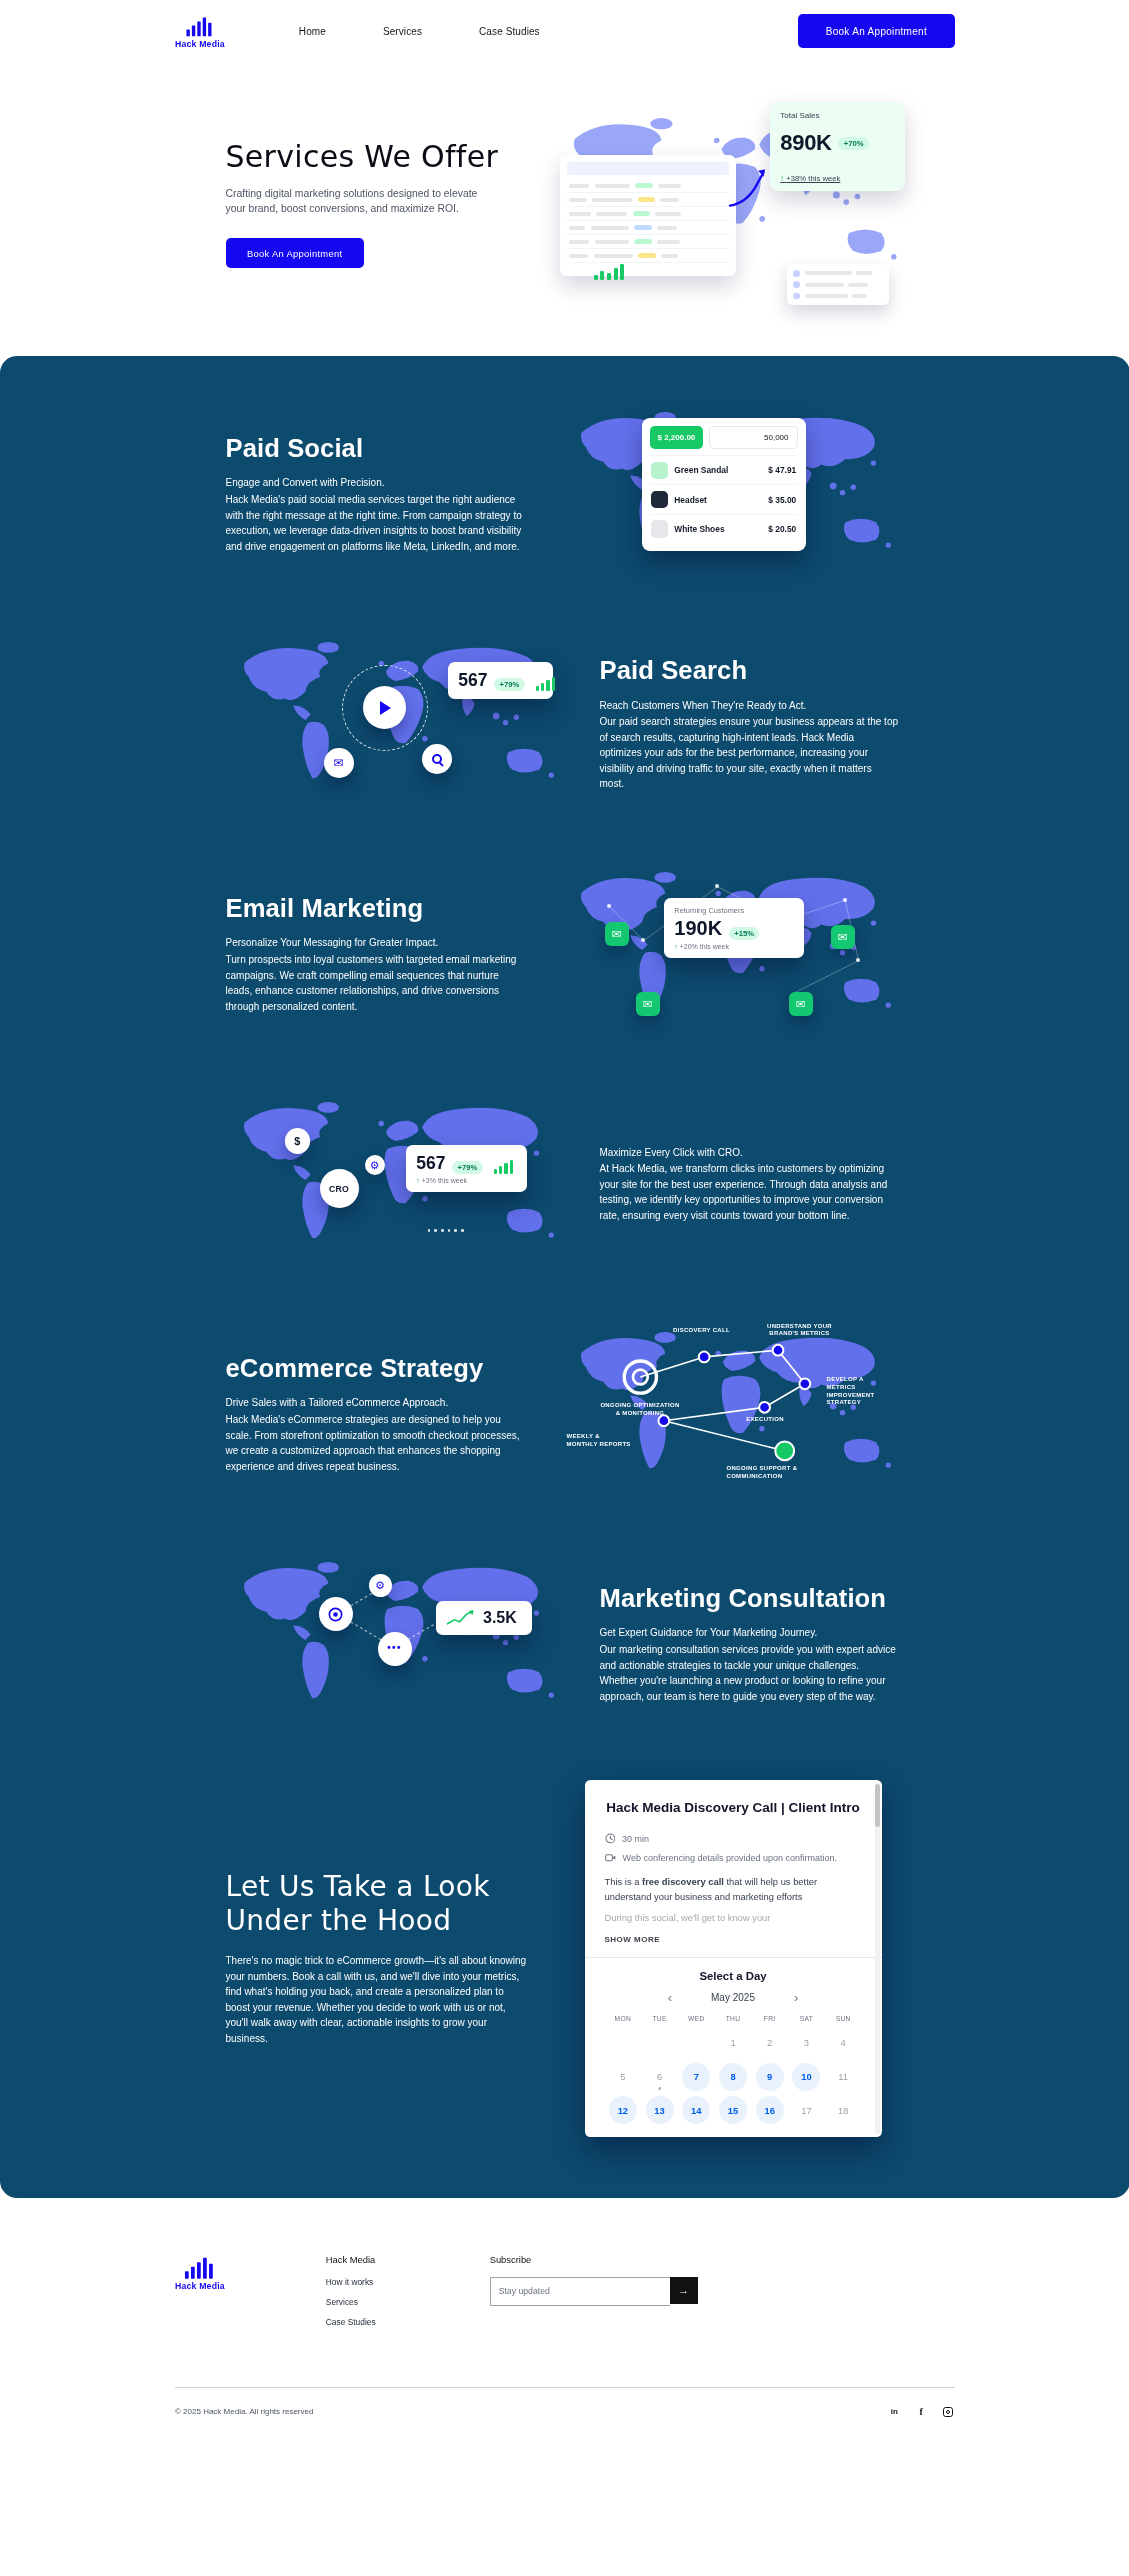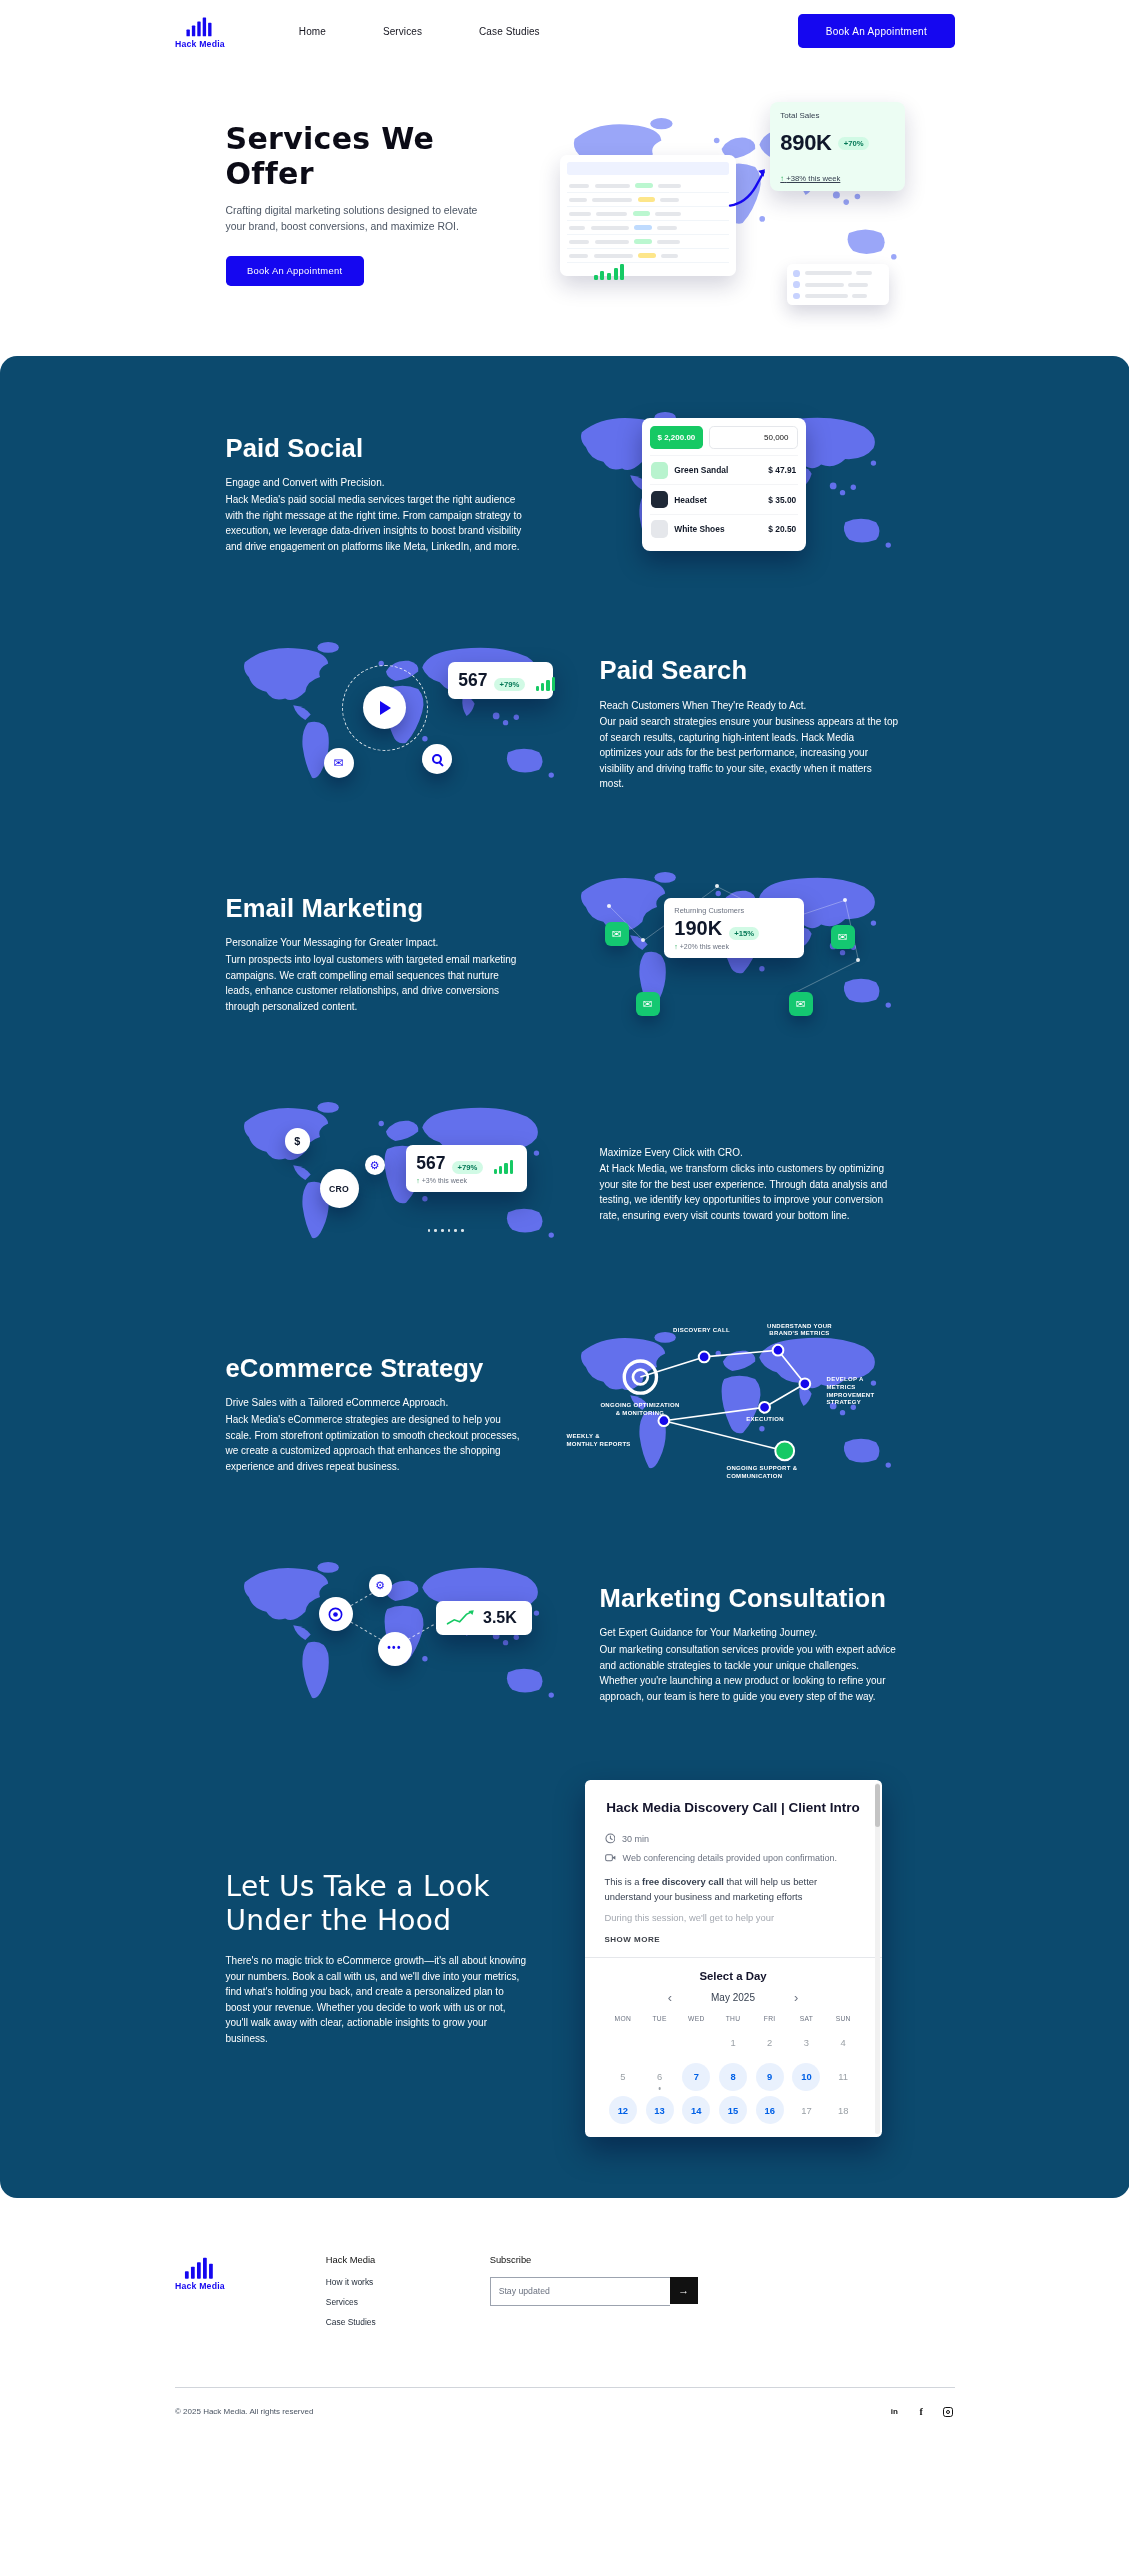--- a/index.html
+++ b/index.html
@@ -15,21 +15,21 @@
   .nav span { cursor:pointer; letter-spacing:0.1px; }
   .btn-primary { background:#1507F0; color:#fff; border:none; border-radius:4.7px;
                  padding:11.4px 28px; font-size:10px; letter-spacing:0.3px; cursor:pointer;
                  font-family:"Liberation Sans", sans-serif; }
   .header .btn-primary { margin-left:auto; }
 
   
   .hero { padding:37px 0 48px; background:#fff; }
   .hero-inner { width:679px; margin:0 auto; display:flex; align-items:center; gap:27px; }
   .hero-left { width:303px; }
-  .hero-title { font-family:"DejaVu Sans", sans-serif; font-weight:700; font-size:30px;
+  .hero-title { font-family:"DejaVu Sans", sans-serif; font-weight:400; font-size:30px;
                 color:#0b0b16; letter-spacing:0.3px; margin-bottom:12px; }
   .hero-sub { font-size:10.4px; line-height:1.5; color:#4b5563; width:262px; margin-bottom:21.5px; }
 
   .hero-illo { position:relative; width:350px; height:209px; flex:none; }
   .map-svg { position:absolute; inset:0; width:100%; height:100%; }
   .hero-illo .map-svg { color:#9AA6F8; }
 
   .sheet-card { position:absolute; left:5.4px; top:56px; width:176px; height:121px; background:#fff;
                 border-radius:6.7px; box-shadow:0 9.4px 21.5px rgba(20,20,70,.18); padding:6.7px; }
   .sheet-head { height:13.5px; background:#eef2ff; border-radius:2.7px; margin-bottom:4px; }
@@ -567,21 +567,21 @@
       <div class="cly-meta">
         <svg width="11.4" height="9.4" viewBox="0 0 17 14">
           <rect x="1" y="2.5" width="10" height="9" rx="2" fill="none" stroke="#6b7280" stroke-width="1.5"></rect>
           <path d="M11.5 6.5 L15.5 4 V10 L11.5 7.5 Z" fill="#6b7280"></path>
         </svg>
         <span>Web conferencing details provided upon confirmation.</span>
       </div>
       <p class="cly-desc">
         <span>This is a </span><b>free discovery call</b><span> that will help us better understand your business and marketing efforts</span>
       </p>
-      <p class="cly-fade">During this session, we'll get to help your</p>
+      <p class="cly-fade">During this social, we'll get to know your</p>
       <div class="cly-more">SHOW MORE</div>
       <div class="cly-divider"></div>
       <div class="cly-select">Select a Day</div>
       <div class="cal-nav">
         <span class="cal-arrow">‹</span>
         <span class="cal-month">May 2025</span>
         <span class="cal-arrow">›</span>
       </div>
       <div class="cal-grid" id="cal-grid">
           <div class="cal-dow">MON</div>

